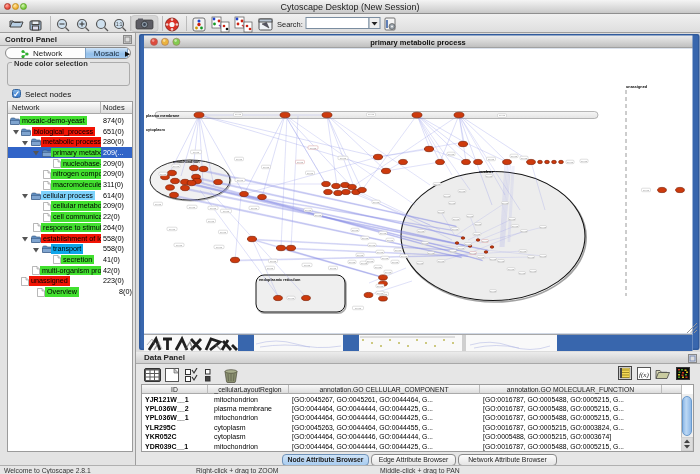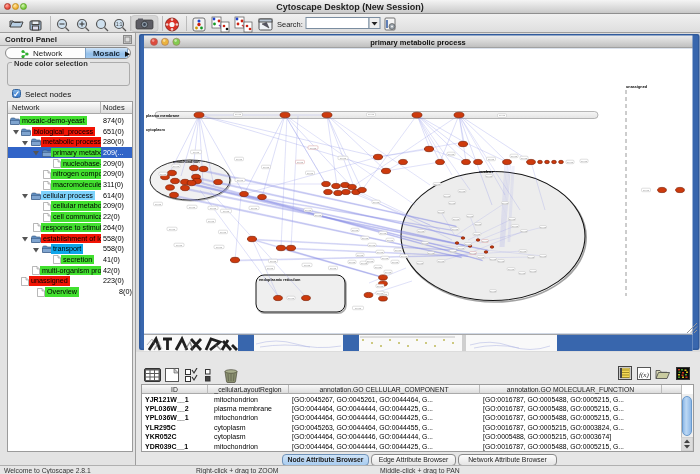--- a/index.html
+++ b/index.html
@@ -1,24 +1,24 @@
 <!DOCTYPE html>
 <html><head><meta charset="utf-8"><style>
 *{margin:0;padding:0;box-sizing:border-box}
 body{width:700px;height:474px;font-family:"Liberation Sans",sans-serif;background:#e6e6e6;position:relative;overflow:hidden}
 .abs{position:absolute}
 .titlebar{left:0;top:0;width:700px;height:14px;background:linear-gradient(#f4f4f4,#d2d2d2 80%,#c6c6c6);border-bottom:1px solid #8f8f8f}
-.titlebar .t{width:100%;text-align:center;font-size:9px;font-weight:bold;color:#222;line-height:14px}
+.titlebar .t{width:100%;text-align:center;font-size:9px;font-weight:normal;color:#222;line-height:14px}
 .light{border-radius:50%;width:7px;height:7px;top:3px}
 .toolbar{left:0;top:14px;width:700px;height:19px;background:linear-gradient(#f0f0f0,#dedede);border-bottom:1px solid #9e9e9e}
 .sep{width:1px;height:15px;background:#bbb;top:16px}
 .cp{left:0;top:33px;width:136px;height:432px;background:#e3e3e3;border-right:1px solid #9e9e9e}
 .cphead{left:0;top:0;width:135px;height:13px;background:linear-gradient(#ededed,#d6d6d6);border-bottom:1px solid #aaa;font-size:8px;font-weight:bold;color:#222;line-height:13px;padding-left:5px}
 .tabs{left:5px;top:14px;width:126px;height:12px;background:#fdfdfd;border:1px solid #8a8a8a;border-radius:6px;overflow:hidden}
-.mosaic{position:absolute;left:79px;top:0;width:43px;height:12px;background:linear-gradient(#cfe3f7,#92bfea 50%,#a9cdf1);border-left:1px solid #7da2c8;border-right:1px solid #7da2c8;font-size:8px;font-weight:bold;color:#1a2a3a;text-align:center;line-height:11px}
+.mosaic{position:absolute;left:79px;top:0;width:43px;height:12px;background:linear-gradient(#cfe3f7,#92bfea 50%,#a9cdf1);border-left:1px solid #7da2c8;border-right:1px solid #7da2c8;font-size:8px;font-weight:normal;color:#1a2a3a;text-align:center;line-height:11px}
 .grpbox{left:7px;top:29px;width:123px;height:24px;border:1px solid #ababab;border-radius:3px}
 .grplab{left:12px;top:26px;font-size:7.5px;font-weight:bold;color:#333;background:#e3e3e3;padding:0 2px}
 .combo{left:12px;top:39px;width:113px;height:12px;background:linear-gradient(#fff,#e8e8e8);border:1px solid #9b9b9b;border-radius:3px;font-size:7.5px;color:#111;line-height:11px;padding-left:6px}
 .stepper{position:absolute;right:1px;top:0px;width:11px;height:10px;background:linear-gradient(#cae0f6,#7fb0e2);border-radius:2px;margin:0}
 .checkb{left:12px;top:56px;width:9px;height:9px;background:linear-gradient(#7db3e8,#3a78c8);border:1px solid #33649e;border-radius:2.5px;color:#fff;font-size:8.5px;line-height:8.5px;text-align:center;font-weight:bold}
 .treebox{left:7px;top:68px;width:126px;height:351px;background:#fff;border:1px solid #9b9b9b}
 .treehead{position:absolute;left:0;top:0;width:124px;height:12px;background:linear-gradient(#fdfdfd,#dcdcdc);border-bottom:1px solid #a8a8a8;font-size:7.5px;color:#222}
 .trow{position:absolute;left:0;width:124px;height:10.7px;font-size:7.2px;white-space:nowrap}
 .lbl{position:absolute;top:0.5px;height:9.5px;line-height:9.5px;padding:0 2px;color:#000;overflow:hidden}
 .cnt{position:absolute;left:95px;top:0.5px;height:9.5px;line-height:9.5px;color:#000}
@@ -766,20 +766,24 @@
 <circle cx="417" cy="340" r="1"></circle>
 <circle cx="426" cy="343" r="1"></circle>
 <circle cx="435" cy="346" r="1"></circle>
 <circle cx="444" cy="340" r="1"></circle>
 <circle cx="453" cy="343" r="1"></circle>
 </g>
 <line x1="360" y1="337" x2="455" y2="337" stroke="#aaa" stroke-width="0.7"></line>
 <rect x="462" y="335" width="4" height="16" fill="#cfcfcf"></rect>
 </svg>
 <div class="abs dp">
+<div class="abs dphead">Data Panel<svg class="abs" style="right:3px;top:2px" width="9" height="9">
+        <rect x="0.5" y="0.5" width="8" height="8" fill="#ddd" stroke="#888"></rect>
+        <rect x="2" y="2" width="5" height="5" fill="none" stroke="#7a8db8"></rect>
+      </svg></div>
 <svg class="abs" style="left:8px;top:16px" width="110" height="15">
 <g>
         <rect x="0.5" y="0.5" width="16" height="13" rx="1.5" fill="#5a5a5a" stroke="#333"></rect>
         <g fill="#fff">
           <rect x="2" y="2.5" width="3.5" height="2.5"></rect>
           <rect x="6.5" y="2.5" width="3.5" height="2.5"></rect>
           <rect x="11" y="2.5" width="3.5" height="2.5"></rect>
           <rect x="2" y="6" width="3.5" height="2.5"></rect>
           <rect x="6.5" y="6" width="3.5" height="2.5"></rect>
           <rect x="11" y="6" width="3.5" height="2.5"></rect>

